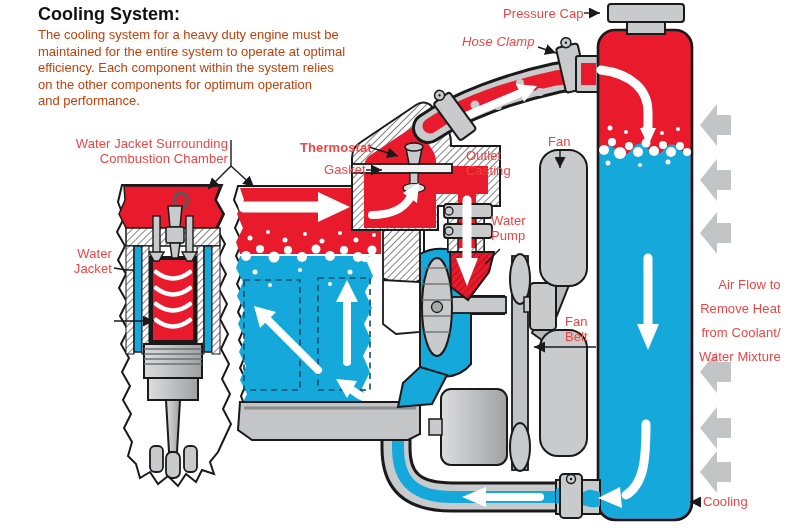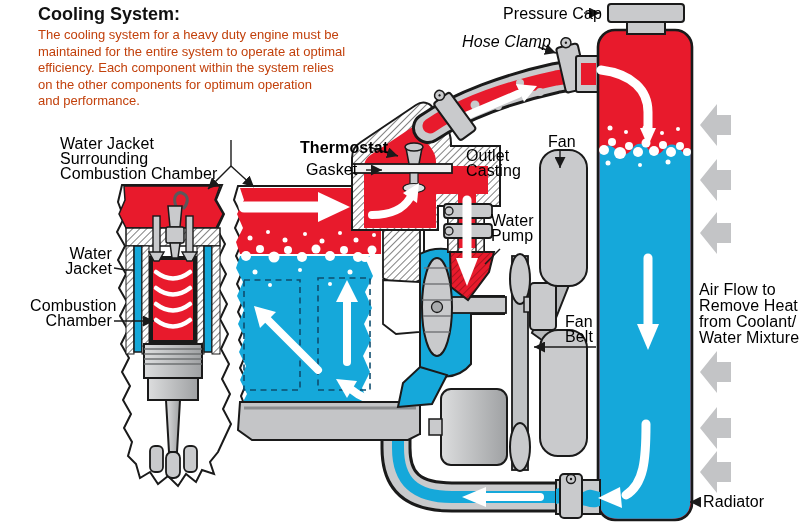--- a/index.html
+++ b/index.html
@@ -1,24 +1,24 @@
 <!DOCTYPE html>
 <html style="--hot-coolant: #E81A2C; --cool-coolant: #15A8DA; --metal: #C9CACC; --metal-dark: #9FA1A3; --air-arrow: #C3C4C6; --outline: #1A1A1A;"><head>
 <meta charset="utf-8">
 <style>
   html,body{margin:0;padding:0;background:#fff;}
   .diagram{position:relative;width:800px;height:532px;background:#fff;overflow:hidden;
            font-family:"Liberation Sans",sans-serif;}
   .diagram svg{position:absolute;left:0;top:0;}
-  .lbl{position:absolute;font-size:16px;line-height:15px;color:#000000;
+  .lbl{position:absolute;font-size:13px;line-height:15px;color:#ef4444;
        white-space:pre-line;letter-spacing:.1px;}
   .title{position:absolute;left:38px;top:4px;font-size:18px;font-weight:bold;color:#111;}
   .desc{position:absolute;left:38px;top:27px;width:345px;font-size:13px;line-height:16.6px;
         color:#c2410c;white-space:pre-line;}
-  .ctr{text-align:left;}
+  .ctr{text-align:right;}
   .rt{text-align:right;}
   
   .fillRed{fill:var(--hot-coolant,#E81A2C);}
   .fillBlue{fill:var(--cool-coolant,#15A8DA);}
   .fillMetal{fill:var(--metal,#C9CACC);}
   .fillAir{fill:var(--air-arrow,#C3C4C6);}
   .sBlk{stroke:var(--outline,#1a1a1a);}
   .wf{stroke:#fff;fill:none;stroke-linecap:round;}
   .whd{fill:#fff;stroke:none;}
   .lead{stroke:#1a1a1a;stroke-width:1.4;fill:none;}
@@ -306,31 +306,29 @@
 maintained for the entire system to operate at optimal
 efficiency. Each component within the system relies
 on the other components for optimum operation
 and performance.</div>
 
 <div class="lbl" style="left:503px;top:6px;">Pressure Cap</div>
 <div class="lbl" style="left:462px;top:34px;font-style:italic;">Hose Clamp</div>
 <div class="lbl ctr" style="left:60px;top:136px;width:168px;">Water Jacket Surrounding
 Combustion Chamber</div>
 <div class="lbl" style="left:300px;top:140px;font-weight:bold;">Thermostat</div>
-<div class="lbl" style="left:306px;top:162px;">Gasket</div>
+<div class="lbl" style="left:324px;top:162px;">Gasket</div>
 <div class="lbl" style="left:466px;top:148px;">Outlet
 Casting</div>
 <div class="lbl" style="left:548px;top:134px;">Fan</div>
 <div class="lbl" style="left:491px;top:213px;">Water
 Pump</div>
 <div class="lbl rt" style="left:60px;top:246px;width:52px;">Water
 Jacket</div>
-<div class="lbl rt" style="left:30px;top:298px;width:82px;">Combustion
-Chamber</div>
 <div class="lbl" style="left:565px;top:314px;">Fan
 Belt</div>
-<div class="lbl" style="left:699px;top:282px;line-height:16px;">Air Flow to
+<div class="lbl" style="left:699px;top:273px;line-height:24px;text-align:right;">Air Flow to
 Remove Heat
 from Coolant/
 Water Mixture</div>
-<div class="lbl" style="left:703px;top:494px;">Radiator</div>
+<div class="lbl" style="left:703px;top:494px;">Cooling</div>
 
 </div>
 
 </body></html>

